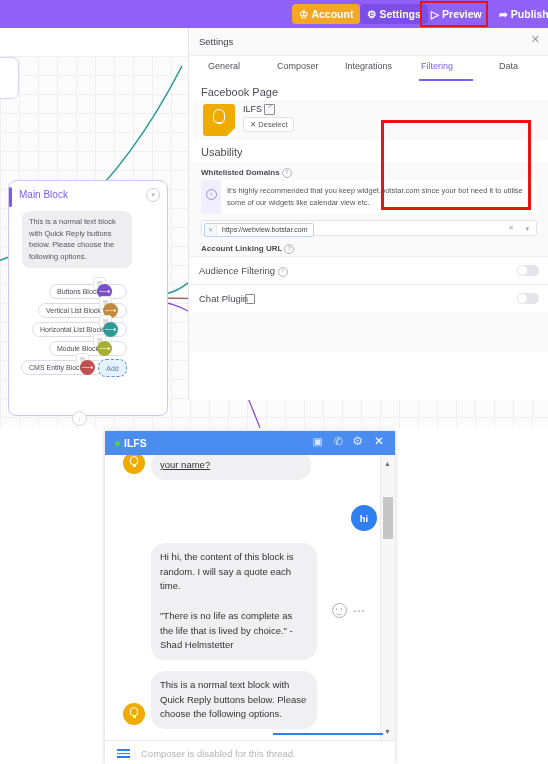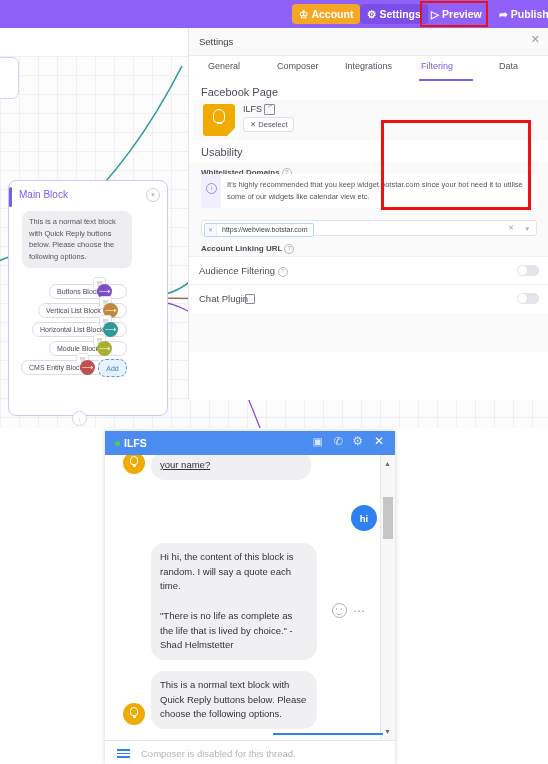--- a/index.html
+++ b/index.html
@@ -88,21 +88,21 @@
                border-radius:3px;display:flex;align-items:center;gap:2px;padding:0 6px;
                font-size:7.5px;color:#55555f;box-sizing:border-box;}
   #usability-label{position:absolute;left:8px;top:60px;}
   #fb-redbox{position:absolute;left:192px;top:92px;width:150px;height:90px;border:3px solid #ee1111;
              box-sizing:border-box;pointer-events:none;}
 
   #wd-sec{position:absolute;left:0;top:80px;width:360px;height:190px;background:#fafafb;}
   #wd-label{position:absolute;left:12px;top:6px;font-size:8px;font-weight:bold;color:#4c4c57;}
   .qmark{display:inline-block;width:8px;height:8px;border:1px solid #b6b6c0;border-radius:50%;
          font-size:6px;line-height:7px;text-align:center;color:#b6b6c0;vertical-align:1px;}
-  #wd-info{position:absolute;left:12px;top:12px;width:336px;height:34px;background:#fff;border-radius:3px;
+  #wd-info{position:absolute;left:12px;top:18px;width:336px;height:34px;background:#fff;border-radius:3px;
            box-sizing:border-box;overflow:hidden;}
   #wd-info-bar{position:absolute;left:0;top:0;width:20px;height:34px;background:#f1eefd;}
   #wd-info-icon{position:absolute;left:5px;top:9px;width:9px;height:9px;border:1px solid #9b8de0;
                 border-radius:50%;font-size:6px;line-height:8px;text-align:center;color:#9b8de0;}
   #wd-info-text{position:absolute;left:26px;top:5px;width:310px;font-size:7.5px;line-height:1.6;color:#55555f;}
   #wd-input{position:absolute;left:12px;top:58px;width:336px;height:16px;background:#fff;
             border:1px solid #e2e2e8;border-radius:3px;box-sizing:border-box;}
   #wd-tag{position:absolute;left:2px;top:1.5px;height:12px;border:1px solid #b8d4f2;background:#fff;
           border-radius:2px;display:flex;align-items:center;font-size:7px;color:#3f3f4a;}
   #wd-tag-x{display:flex;align-items:center;justify-content:center;width:11px;height:100%;

